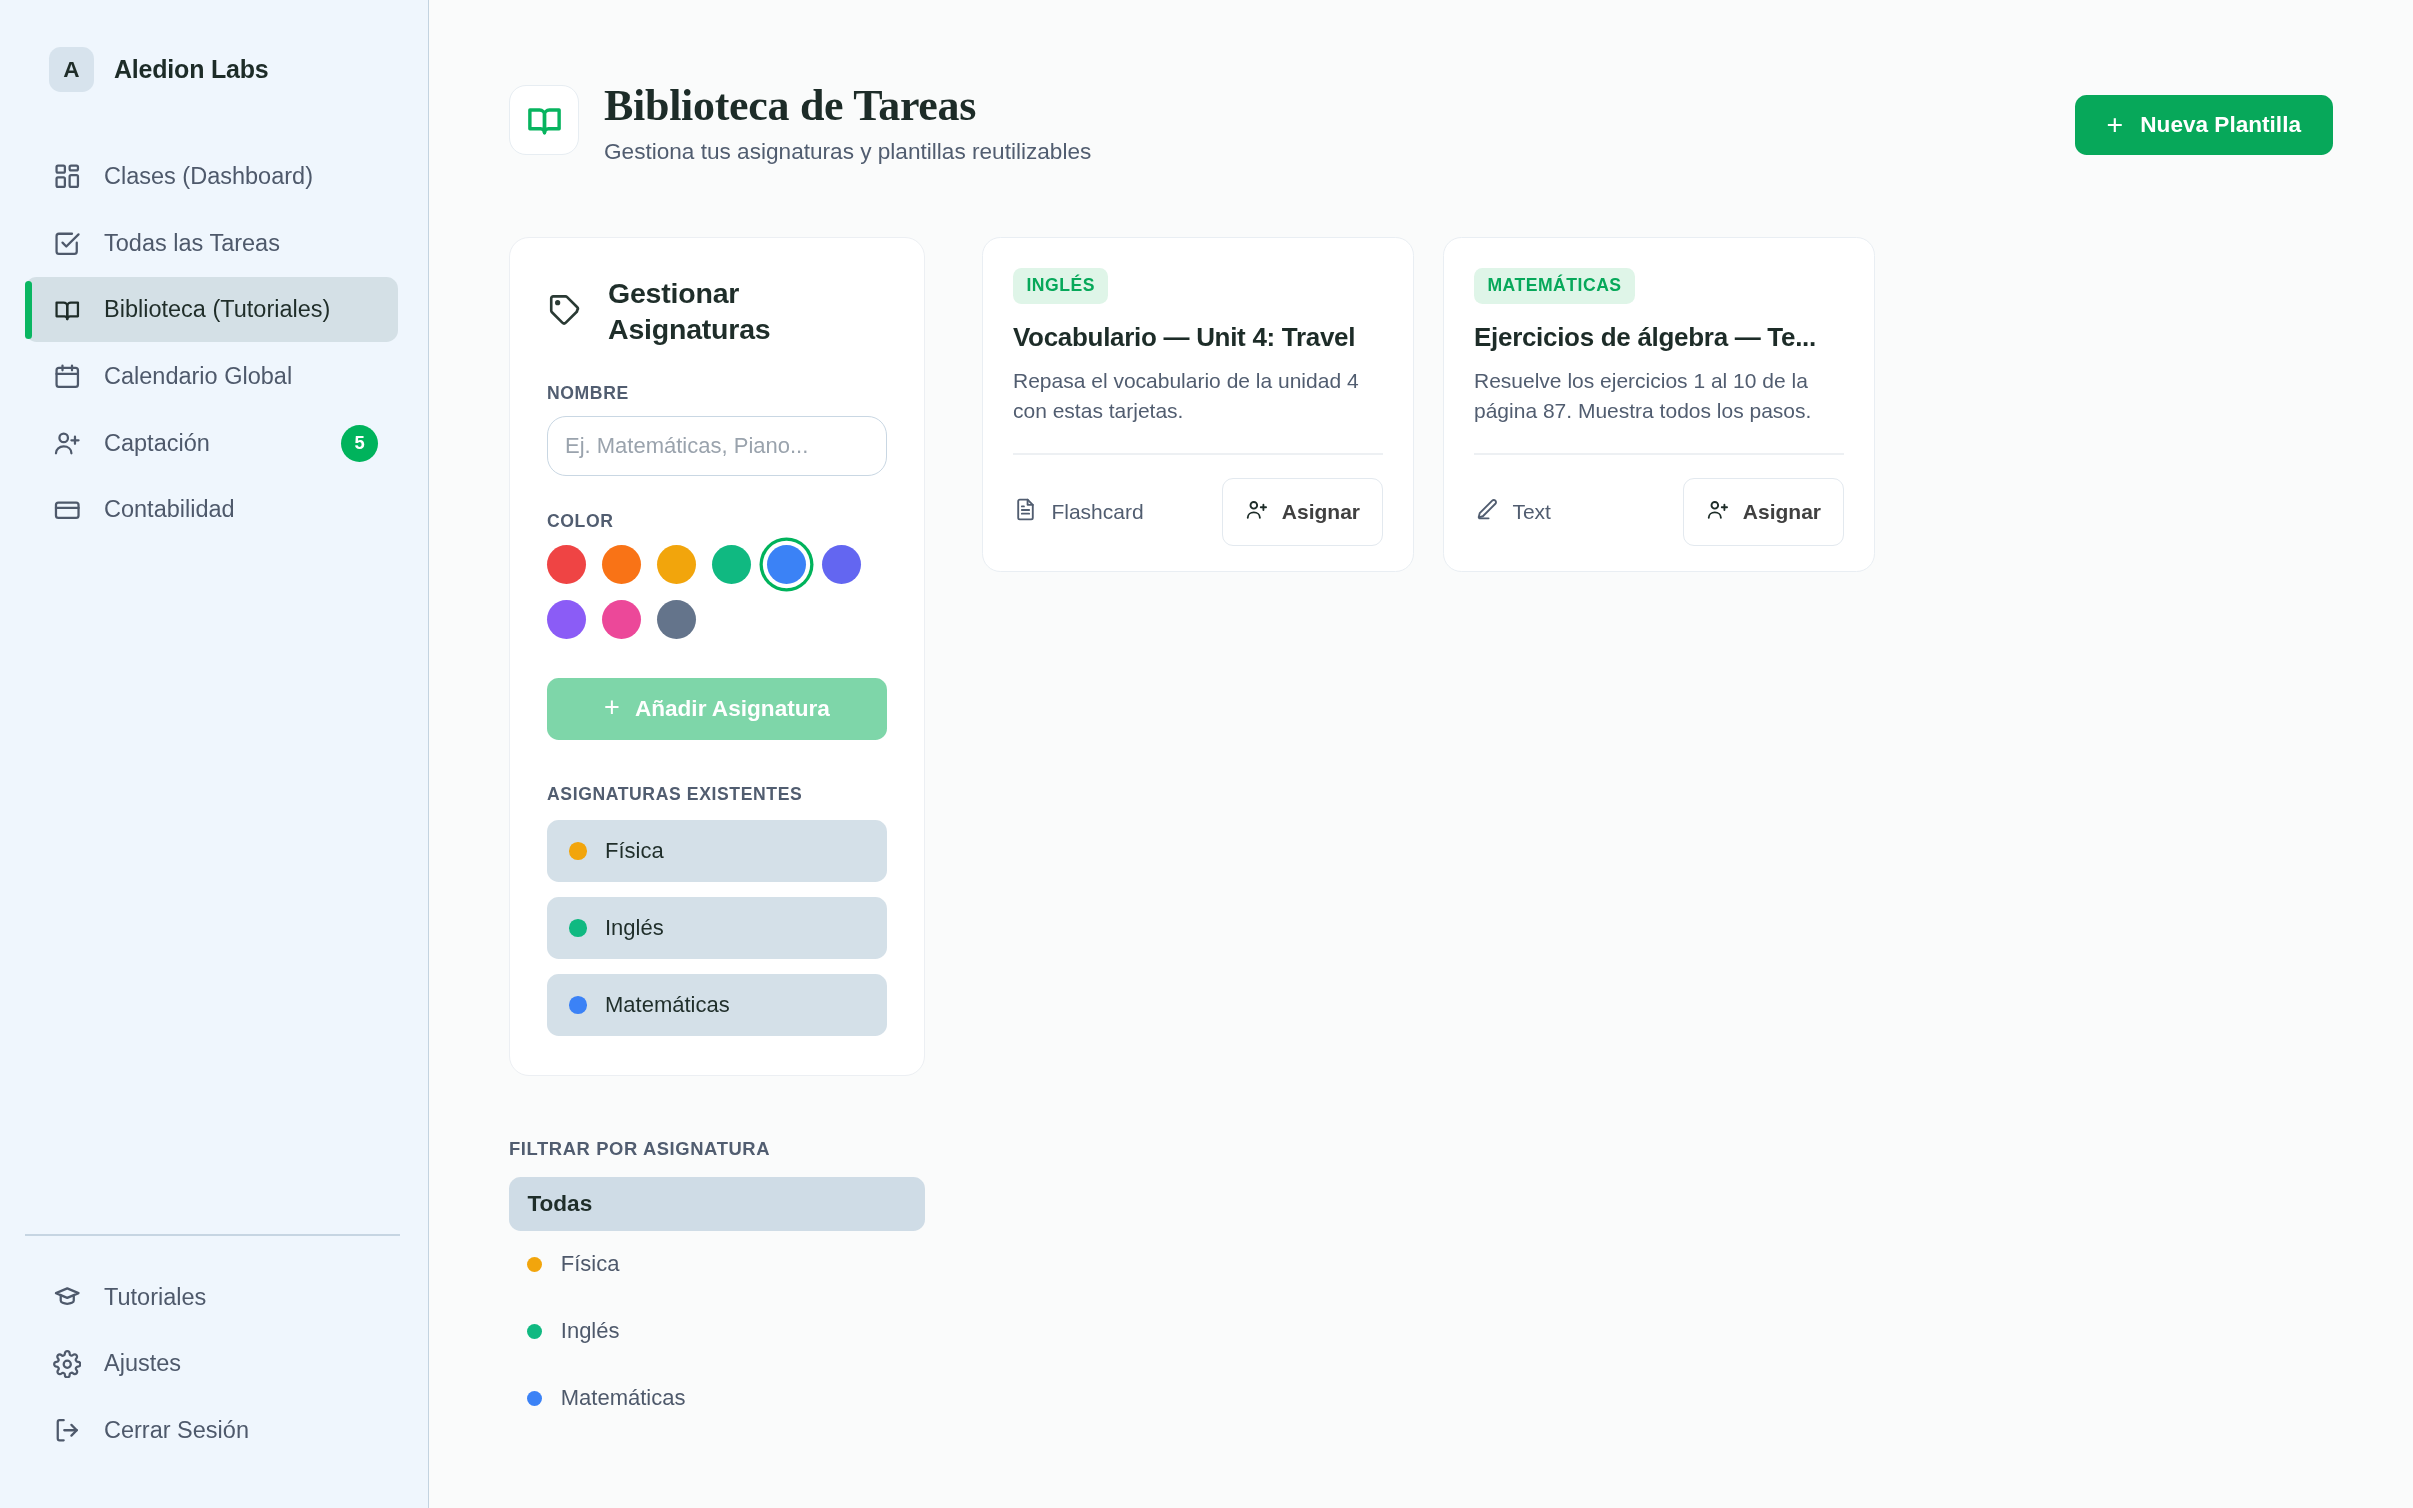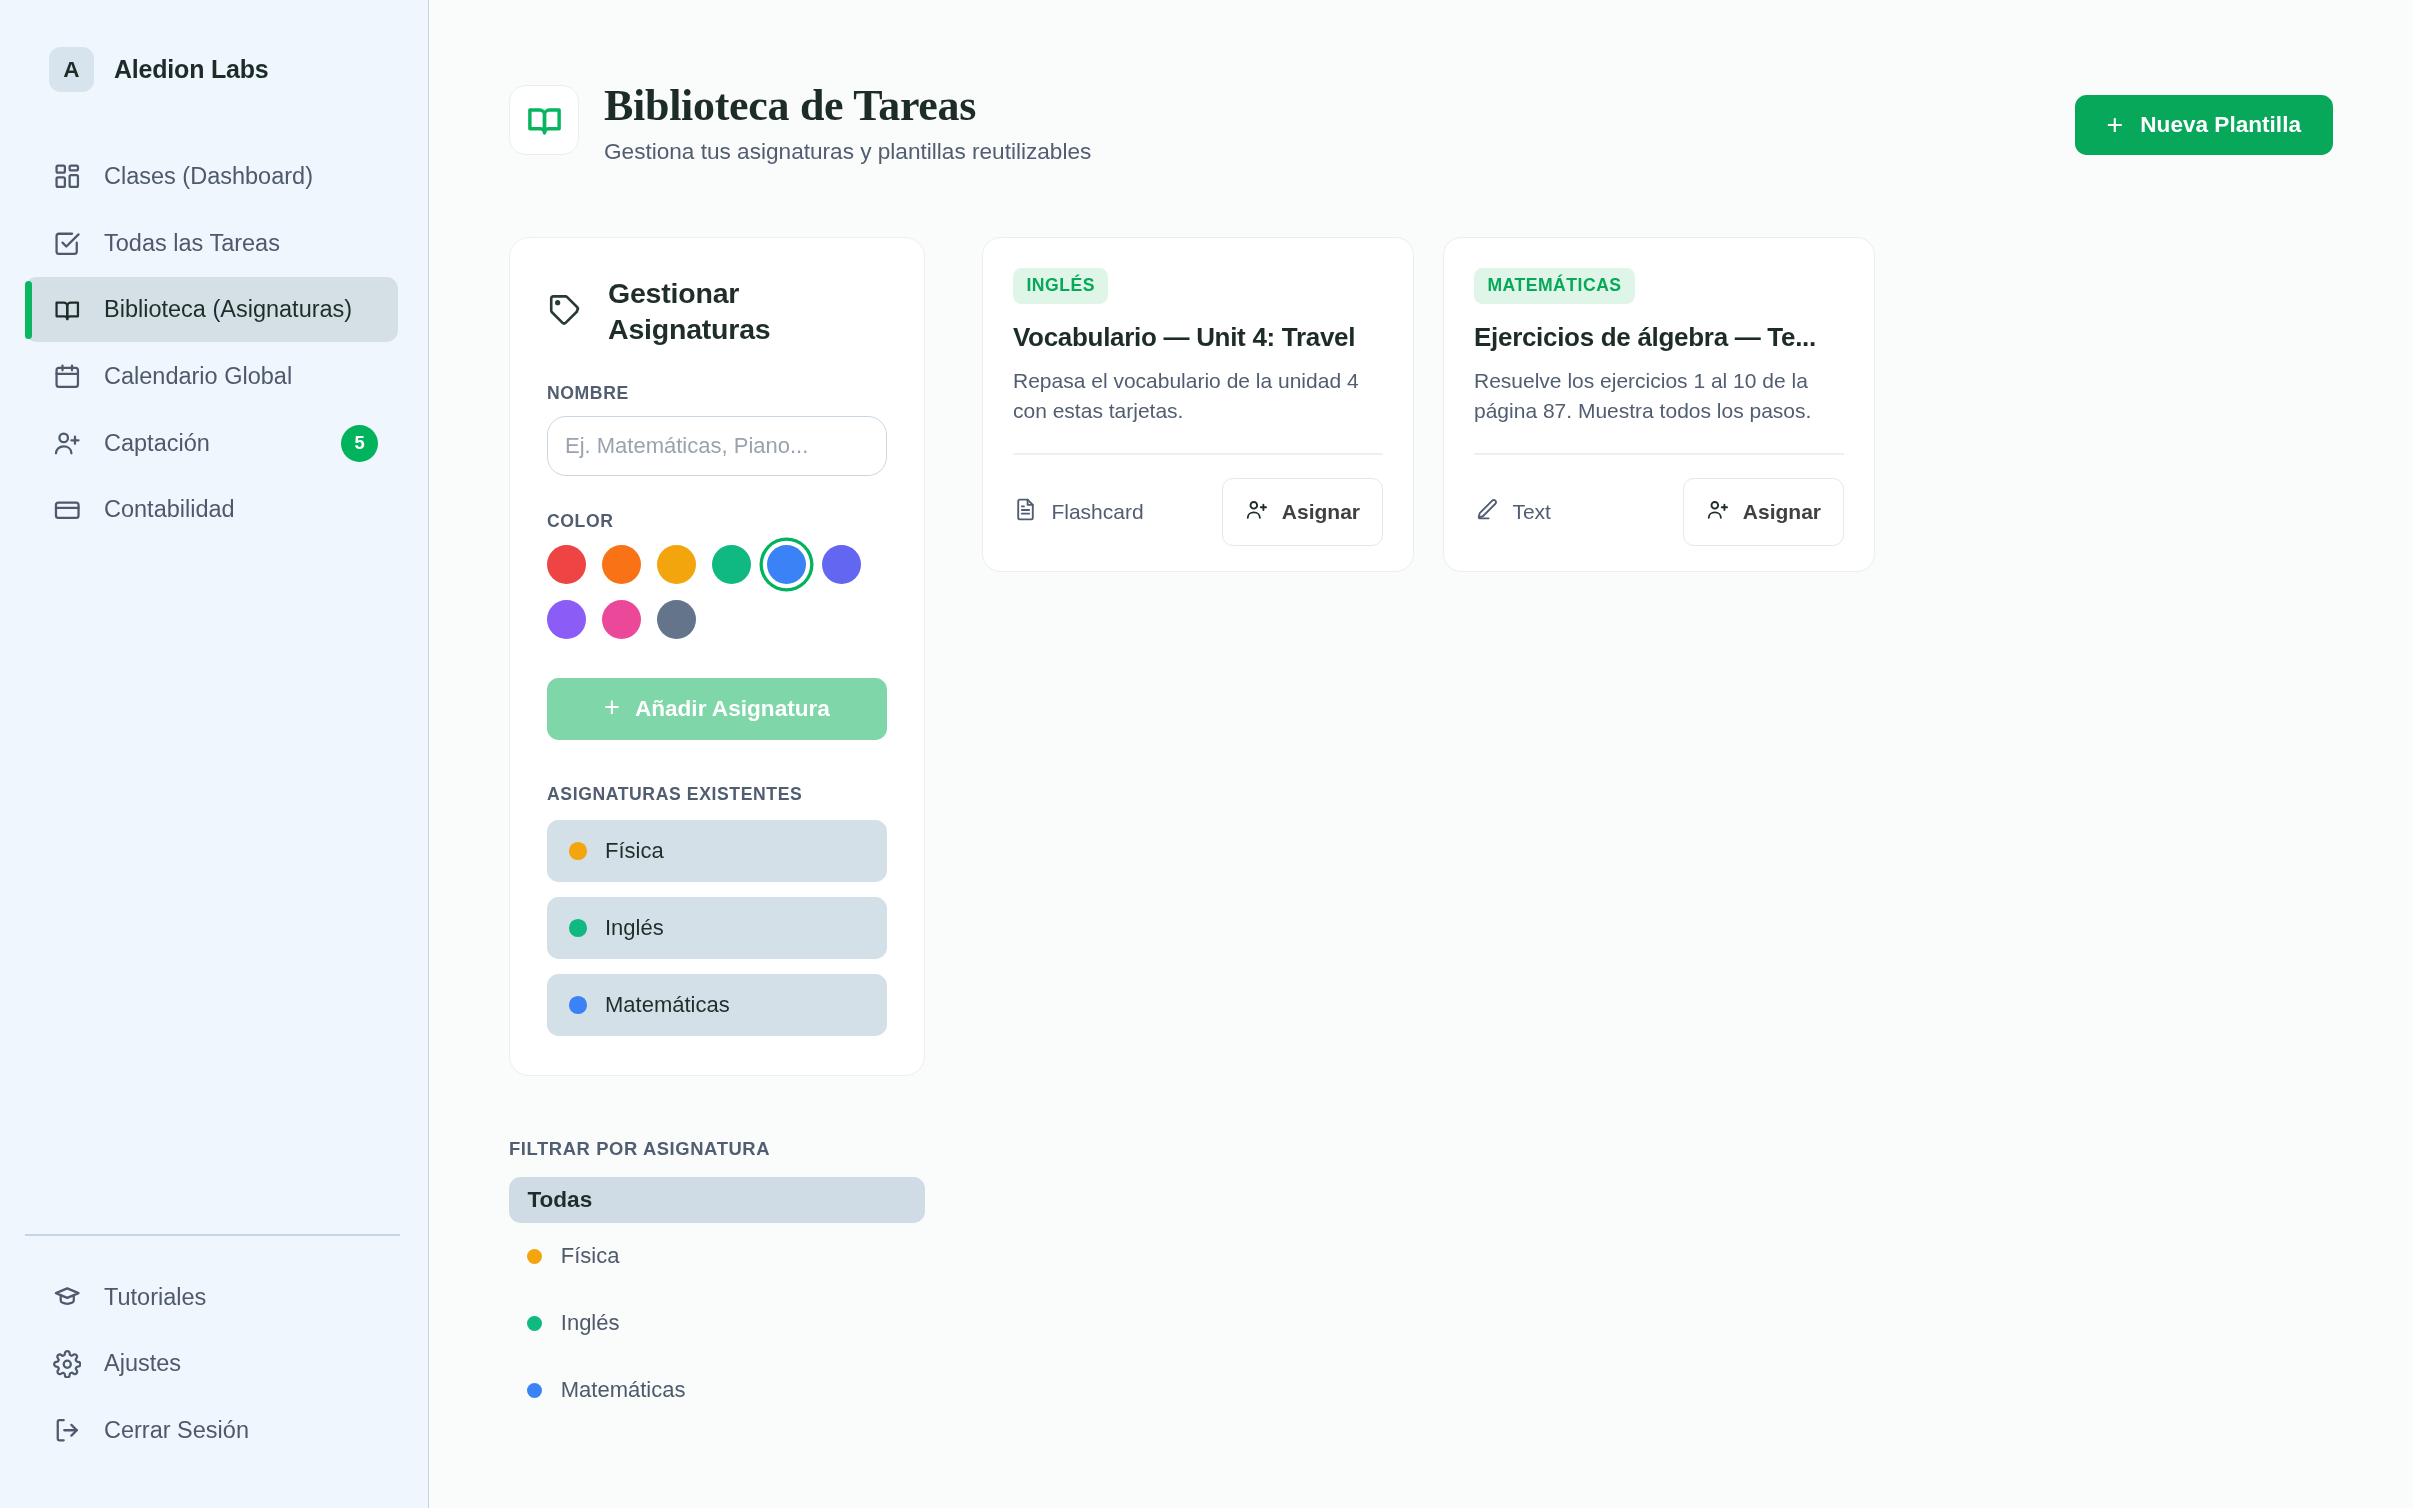--- a/index.html
+++ b/index.html
@@ -165,21 +165,21 @@
   .subject-row:last-child { margin-bottom: 0; }
   .dot { width: 17.6px; height: 17.6px; border-radius: 50%; flex: 0 0 17.6px; }
   .subject-name { font-size: 22px; color: #1f2e2a; }
 
   .filter-block { margin-top: 62px; }
   .filter-title {
     font-size: 18.4px; font-weight: 700; color: #515d70;
     letter-spacing: 0.6px; margin-bottom: 17px;
   }
   .filter-all {
-    height: 46px; border-radius: 11.7px; background: #cfdce6;
+    height: 54px; border-radius: 11.7px; background: #cfdce6;
     display: flex; align-items: center; padding: 0 18.4px;
     font-size: 22.6px; font-weight: 700; color: #1f2e2a;
     cursor: pointer;
   }
   .filter-item {
     display: flex; align-items: center; gap: 18.4px;
     height: 67px; padding: 0 18.4px;
     font-size: 22px; color: #4e596b; cursor: pointer;
   }
   .filter-item .dot { width: 15px; height: 15px; flex: 0 0 15px; }
@@ -259,21 +259,21 @@
         <span class="nav-label">Todas las Tareas</span>
       </div>
 
       <div class="nav-item active">
         <span class="nav-ico">
           <svg viewBox="0 0 24 24" fill="none" stroke="#1f2d29" stroke-width="1.9" stroke-linecap="round" stroke-linejoin="round">
             <path d="M3 5.5h6a3 3 0 0 1 3 3v11a2.4 2.4 0 0 0-2.4-2.4H3z"></path>
             <path d="M21 5.5h-6a3 3 0 0 0-3 3v11a2.4 2.4 0 0 1 2.4-2.4H21z"></path>
           </svg>
         </span>
-        <span class="nav-label">Biblioteca (Asignaturas)</span>
+        <span class="nav-label">Biblioteca (Tutoriales)</span>
       </div>
 
       <div class="nav-item">
         <span class="nav-ico">
           <svg viewBox="0 0 24 24" fill="none" stroke="#4e596b" stroke-width="1.9" stroke-linecap="round" stroke-linejoin="round">
             <rect x="3" y="5" width="18" height="16" rx="2"></rect>
               <path d="M3 10h18"></path>
             <path d="M8 3v4M16 3v4"></path>
           </svg>
         </span>

